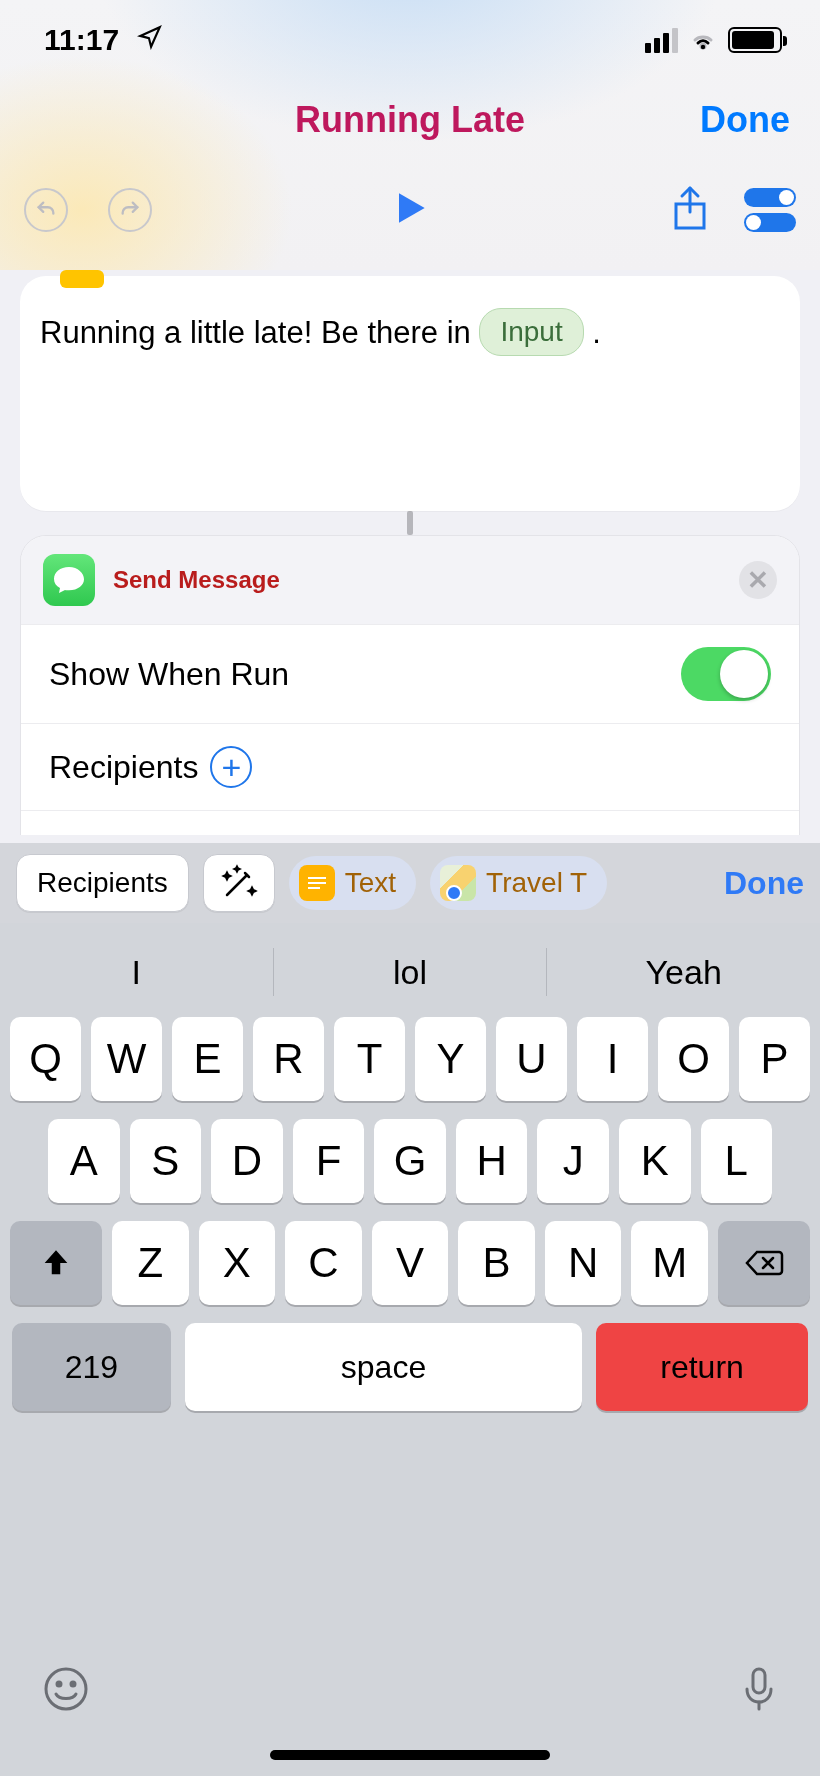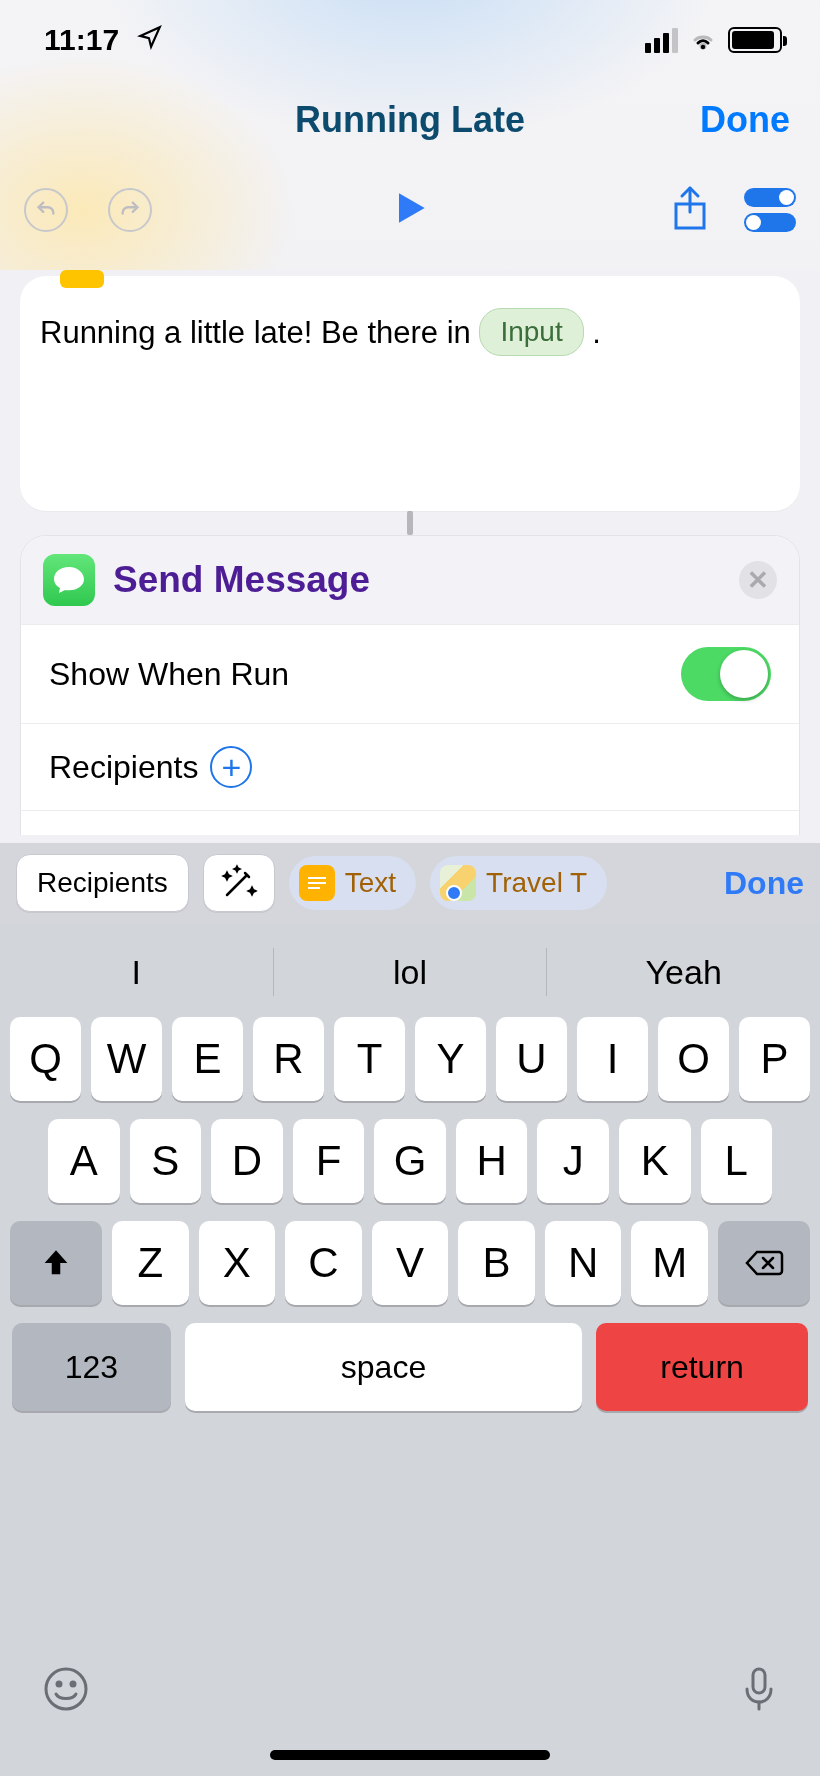--- a/index.html
+++ b/index.html
@@ -38,21 +38,21 @@
   .battery { width: 54px; height: 26px; border: 2.5px solid #000; border-radius: 6px; position: relative; }
   .battery::after { content:""; position:absolute; right:-7px; top:7px; width:4px; height:10px; background:#000; border-radius:0 3px 3px 0; }
   .battery .fill { position:absolute; top:2px; left:2px; bottom:2px; width: 42px; background:#000; border-radius:3px; }
 
   
   .nav {
     position: relative; z-index: 2;
     height: 80px;
     display: flex; align-items: center; justify-content: center;
   }
-  .nav-title { font-size: 36px; font-weight: 700; color:#0c4a6e; }
+  .nav-title { font-size: 36px; font-weight: 700; color:#be185d; }
   .nav-done {
     position: absolute; right: 30px; top: 50%; transform: translateY(-50%);
     font-size: 36px; font-weight: 600; color: #007aff;
   }
 
   
   .toolbar {
     position: relative; z-index: 2;
     height: 100px;
     display: flex; align-items: center;
@@ -124,21 +124,21 @@
     display:flex; align-items:center; gap: 18px;
     padding: 18px 22px; position: relative;
     background: #f3f3f7;
   }
   .msg-icon {
     width: 52px; height: 52px; border-radius: 12px;
     background: linear-gradient(#63e67a, #2fc84f);
     display:flex; align-items:center; justify-content:center;
   }
   .msg-icon svg { width: 34px; height: 30px; }
-  .hdr-title { font-size: 37px; font-weight: 700; color:#4c1d95; }
+  .hdr-title { font-size: 24px; font-weight: 700; color:#b91c1c; }
   .close-x {
     position:absolute; right: 22px; top: 50%; transform: translateY(-50%);
     width: 38px; height: 38px; border-radius: 50%;
     background:#e2e2e6; color:#a9a9ae;
     display:flex; align-items:center; justify-content:center;
     font-size: 26px; font-weight: 700;
   }
   .row {
     background:#fff;
     display:flex; align-items:center;
@@ -446,21 +446,21 @@
     <div class="key">M</div>
     <div class="key fn del">
       <svg viewBox="0 0 42 30">
           <path d="M14 4h22a3 3 0 013 3v16a3 3 0 01-3 3H14L4 15z" fill="none" stroke="#000" stroke-width="2.5"></path>
           <path d="M20 10l10 10M30 10l-10 10" stroke="#000" stroke-width="2.5" stroke-linecap="round"></path>
         </svg>
     </div>
   </div>
 
   <div class="krow r4">
-    <div class="key fn k123">123</div>
+    <div class="key fn k123">219</div>
     <div class="key space">space</div>
     <div class="key fn return">return</div>
   </div>
 
   <div class="kb-footer">
     <span class="emoji">
       <svg viewBox="0 0 48 48" fill="none" stroke="currentColor" stroke-width="3">
           <circle cx="24" cy="24" r="20"></circle>
           <circle cx="17" cy="19" r="2" fill="currentColor"></circle>
           <circle cx="31" cy="19" r="2" fill="currentColor"></circle>

